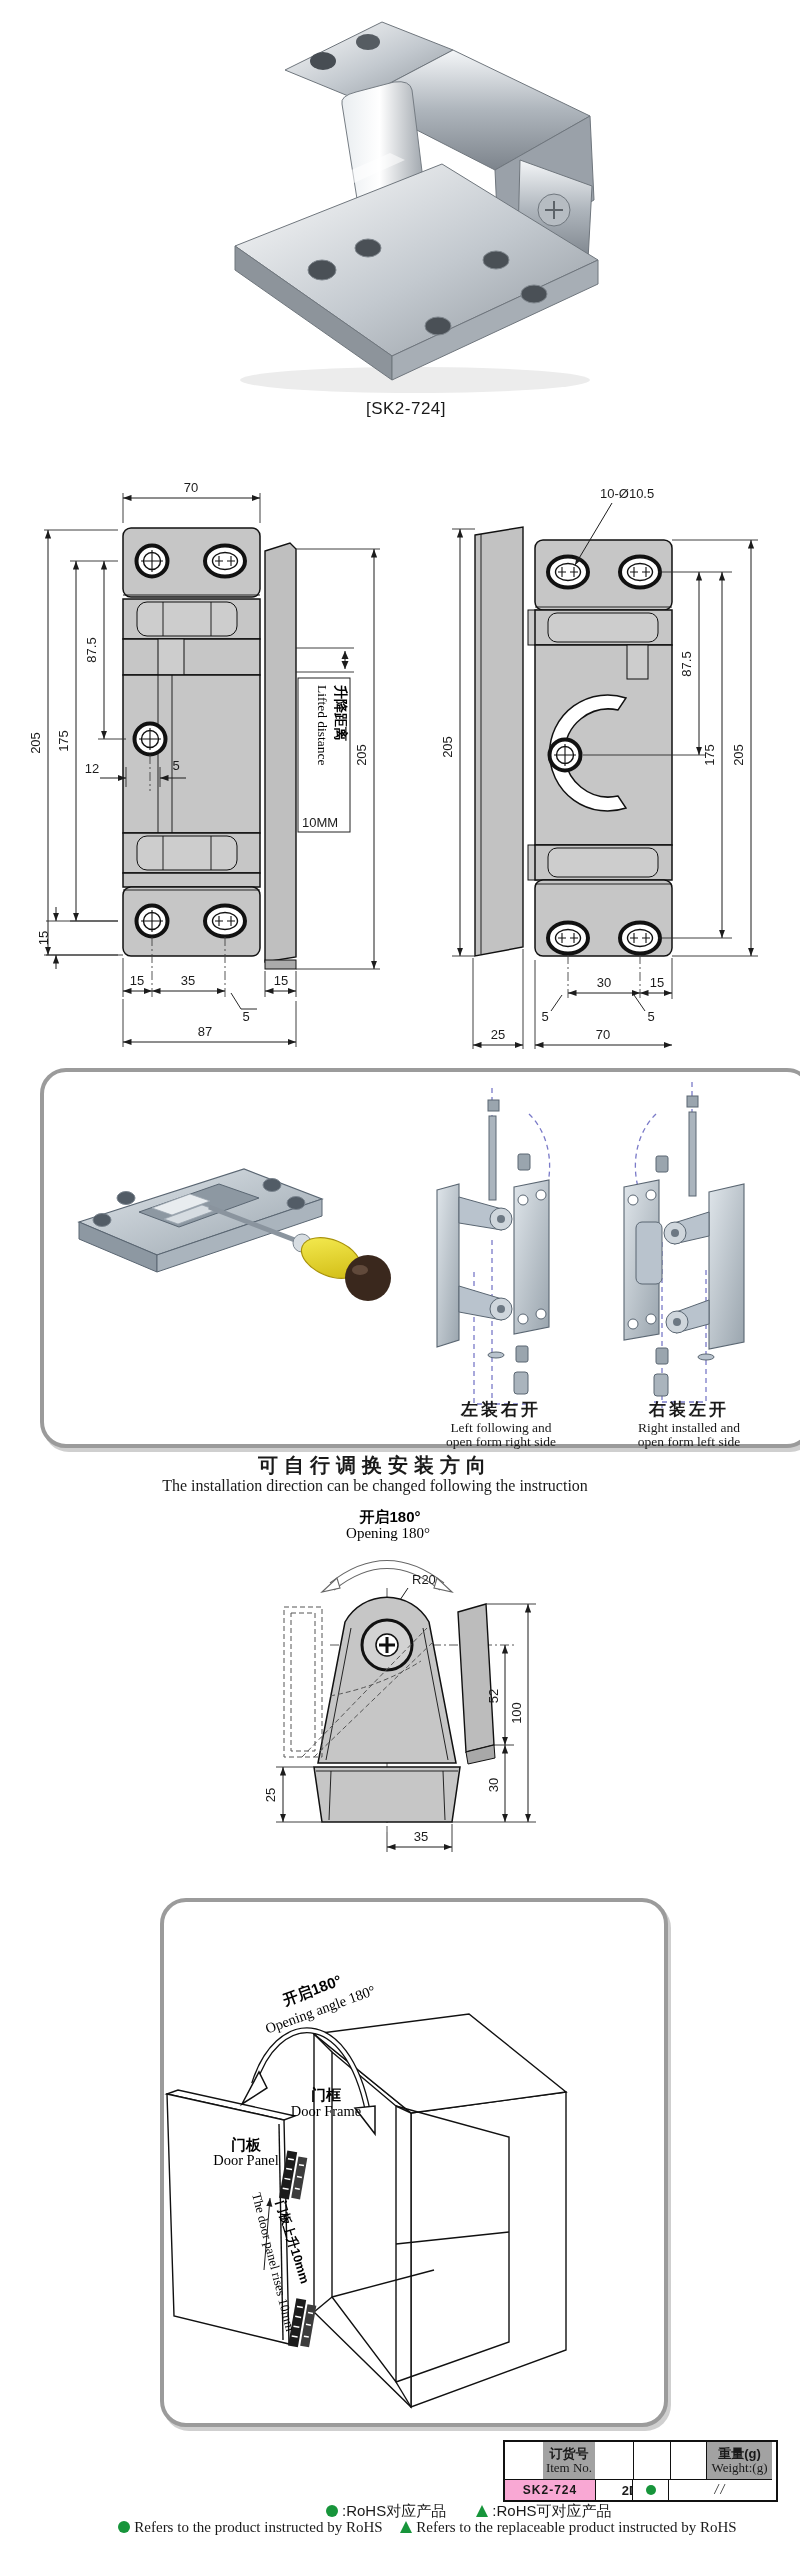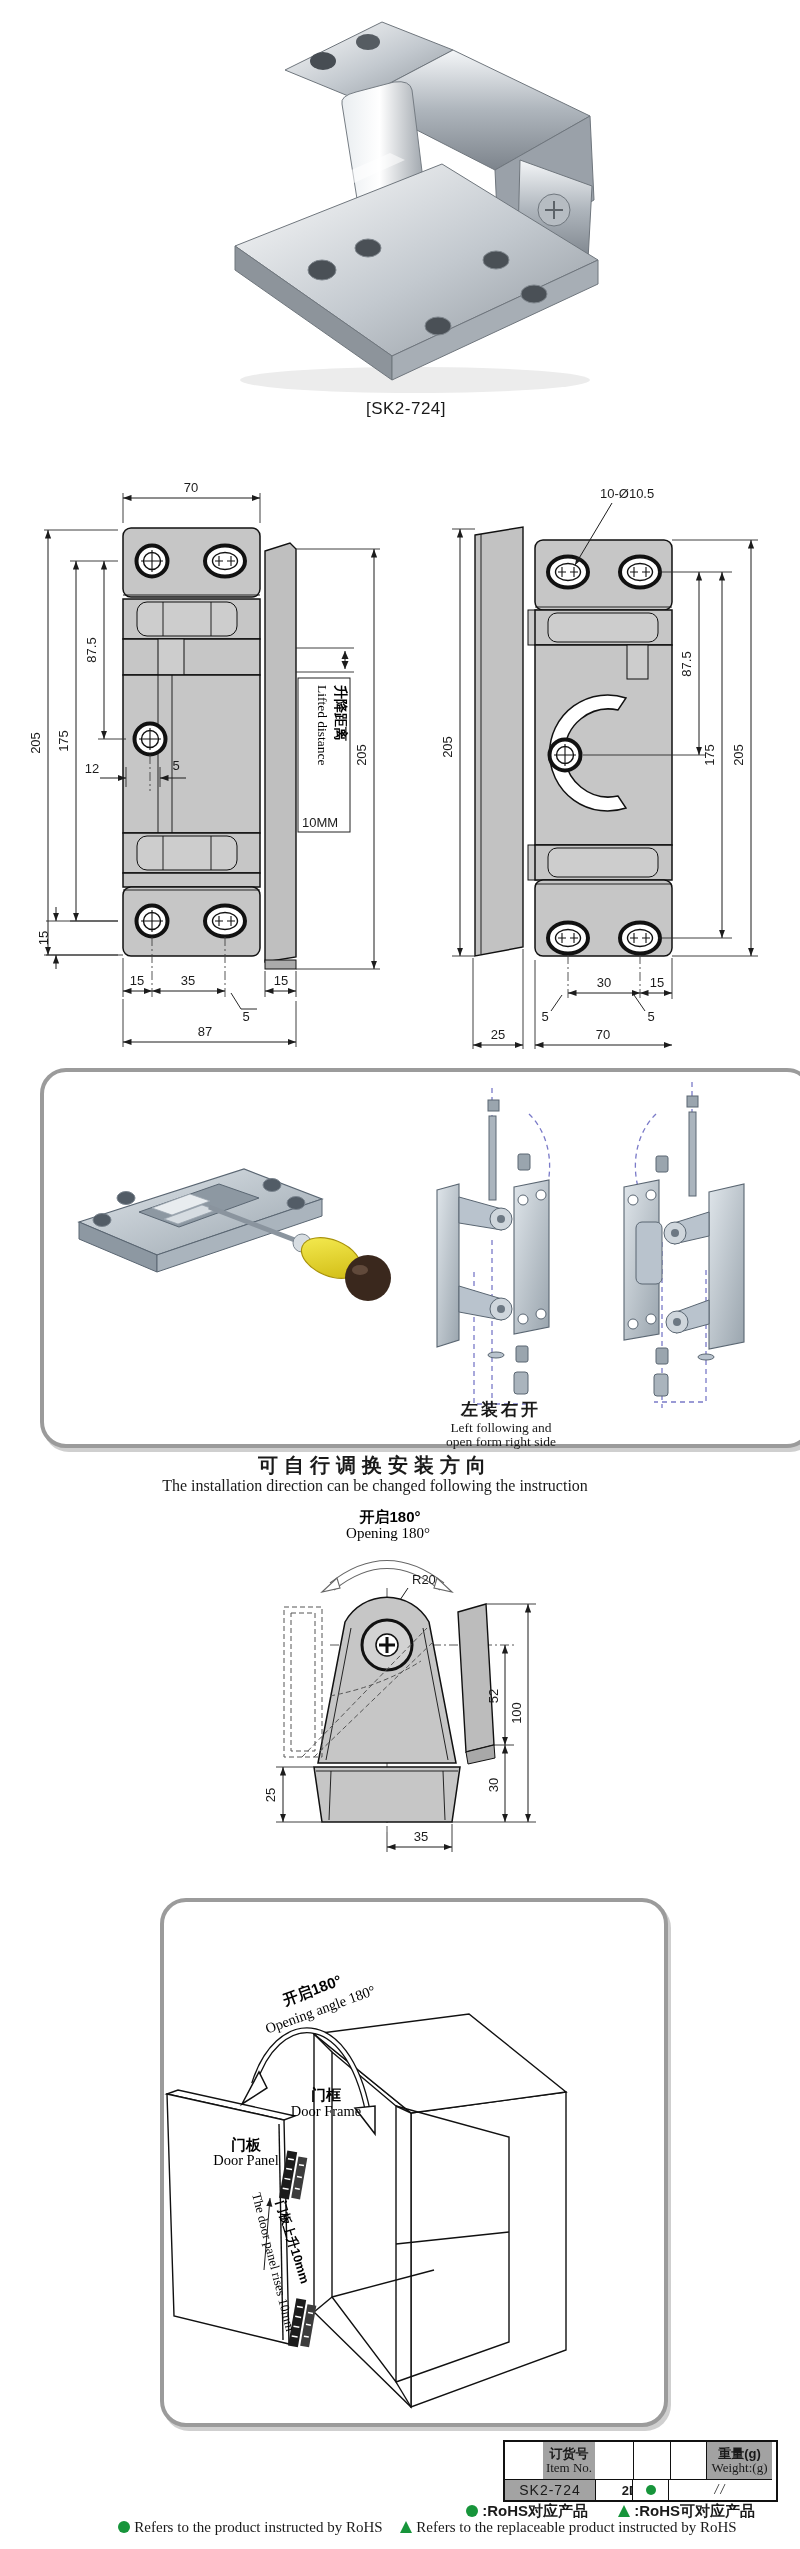--- a/index.html
+++ b/index.html
@@ -34,26 +34,26 @@
   .b2-titles .en{font-family:"Liberation Serif",serif;font-size:15px;font-weight:600;margin-top:2px;}
   
   .spec-table{width:271px;border:2px solid #111;display:grid;
               grid-template-columns:90px 37px 36px 104px;grid-template-rows:37px 21px;}
   .spec-table .cell{border-left:1.5px solid #111;border-top:1.5px solid #111;
        display:flex;flex-direction:column;align-items:center;justify-content:center;overflow:hidden;}
   .spec-table .c0{border-left:none;} .spec-table .r0{border-top:none;margin-left:38px;}
   .hd{background:#a2a2a2;}
   .hd .cnl{font-size:13px;font-weight:bold;line-height:14px;}
   .hd .enl{font-family:Liberation Serif, serif;font-size:13px;line-height:13px;}
-  .cell-item{background:#a3a3a3;font-size:14px;font-weight:normal;letter-spacing:1px;}
+  .cell-item{background:#f9a8d4;font-size:12px;font-weight:bold;letter-spacing:1px;}
   .cell-2d{font-size:13px;font-weight:bold;padding-left:32px;}
   .cell-w{font-family:"Liberation Serif",serif;font-size:14px;font-style:italic;letter-spacing:2px;}
   .gdot{width:10px;height:10px;border-radius:50%;background:#17953b;display:inline-block;}
   
-  .footer-cn{font-size:15px;font-weight:bold;text-align:right;}
+  .footer-cn{font-size:15px;font-weight:normal;text-align:left;}
   .footer-cn .seg{white-space:nowrap;margin-left:26px;}
   .footer-en{font-family:"Liberation Serif",serif;font-size:15px;text-align:center;}
   .fdot{display:inline-block;width:12px;height:12px;border-radius:50%;background:#17953b;
         vertical-align:-1px;margin-right:4px;}
   .ftri{display:inline-block;width:0;height:0;border-left:6.5px solid transparent;
         border-right:6.5px solid transparent;border-bottom:12px solid #17953b;
         vertical-align:-1px;margin-right:4px;}
 </style>
 </head>
 <body>
@@ -388,20 +388,25 @@
         <rect x="612" y="276" width="12" height="16" rx="2" fill="#9aa5ae" stroke="#5a6672"></rect>
         <rect x="610" y="302" width="14" height="22" rx="3" fill="#aab4bd" stroke="#5a6672"></rect>
       </g>
     </svg>
 
     <div class="cap" style="left:357px;top:326px;width:200px">
       <div class="cn">左装右开</div>
       <div class="en">Left following and</div>
       <div class="en">open form right side</div>
     </div>
+    <div class="cap" style="left:545px;top:326px;width:200px">
+      <div class="cn">右装左开</div>
+      <div class="en">Right installed and</div>
+      <div class="en">open form left side</div>
+    </div>
   </div>
 
   <div class="abs note-cn" style="left:75px;top:1452px;width:600px">可自行调换安装方向</div>
   <div class="abs note-en" style="left:75px;top:1477px;width:600px">The installation direction can be changed following the instruction</div>
 
   <svg class="abs" style="left:0;top:1500px" width="800" height="400" viewBox="0 0 800 400">
     <defs>
       <marker id="arw2" markerWidth="9" markerHeight="7" refX="8.5" refY="3.5" orient="auto-start-reverse">
         <path d="M0,0.4 L8.5,3.5 L0,6.6 Z" fill="#1c1c1c"></path>
       </marker>

